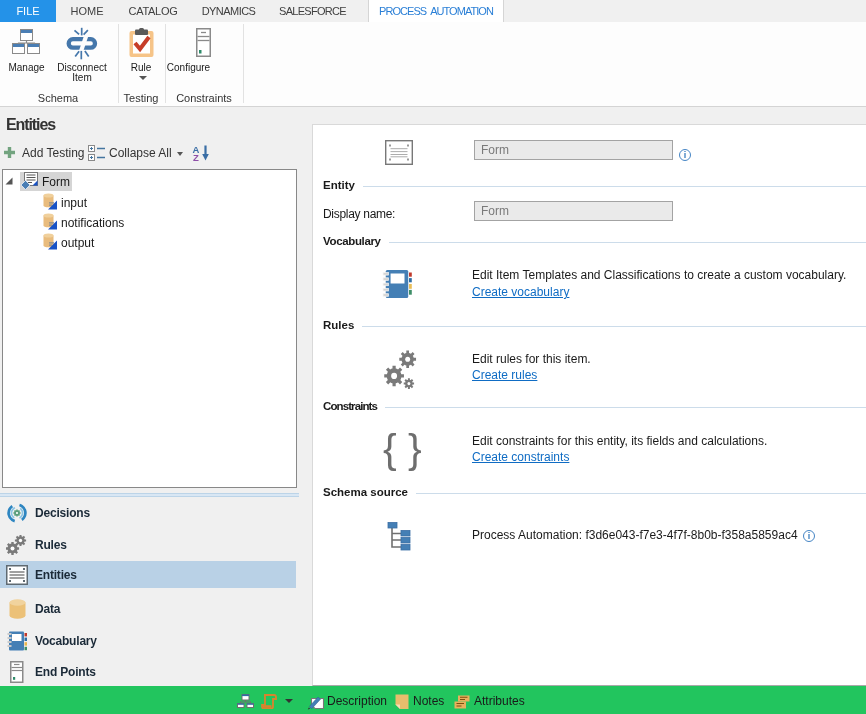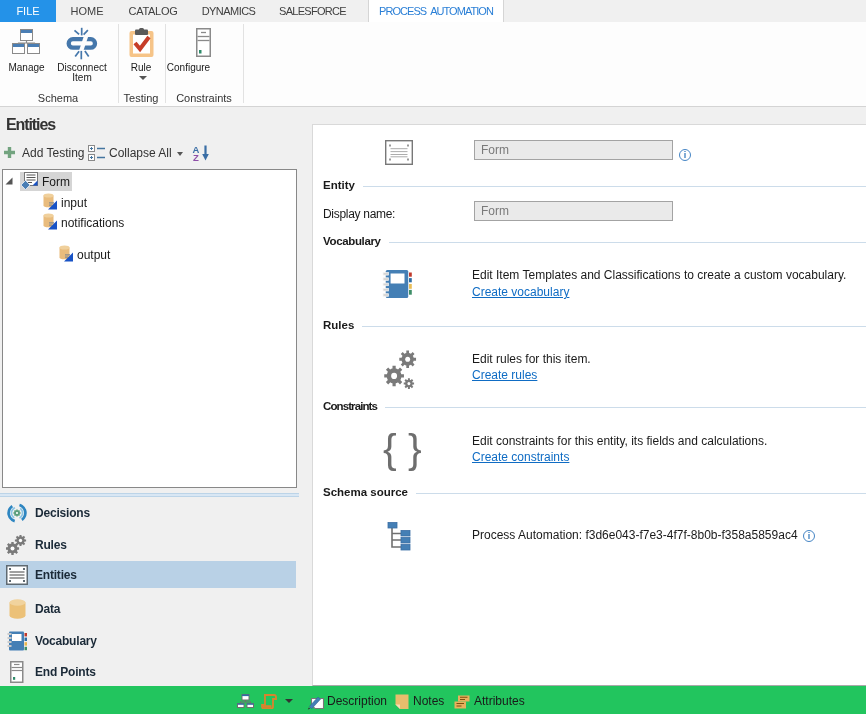--- a/index.html
+++ b/index.html
@@ -184,21 +184,21 @@
       <div class="abs" id="ic-field2" style="left:40px;top:1px;width:14px;height:17px;">
           <svg width="14" height="17" viewBox="0 0 14 17">
         <path d="M0.5 2.4 L0.5 12.3 A5 2 0 0 0 10.5 12.3 L10.5 2.4 Z" fill="#e9bc7d"></path>
         <ellipse cx="5.5" cy="2.4" rx="5" ry="2" fill="#f0d09c"></ellipse>
         <path d="M14 16.5 L14 7.5 L5 16.5 Z" fill="#1853c6"></path>
         <path d="M6 9.8 L11 9.8 M6 12.2 L9 12.2" stroke="#8a8a8a" stroke-width="1.2"></path>
       </svg>
         </div>
       <div class="abs" style="left:58px;top:1px;">notifications</div>
     </div>
-    <div class="trow" style="left:16px;top:62px;width:353px;margin-top:12px;">
+    <div class="trow" style="left:0;top:62px;width:353px;">
       <div class="abs" id="ic-field3" style="left:40px;top:1px;width:14px;height:17px;">
           <svg width="14" height="17" viewBox="0 0 14 17">
         <path d="M0.5 2.4 L0.5 12.3 A5 2 0 0 0 10.5 12.3 L10.5 2.4 Z" fill="#e9bc7d"></path>
         <ellipse cx="5.5" cy="2.4" rx="5" ry="2" fill="#f0d09c"></ellipse>
         <path d="M14 16.5 L14 7.5 L5 16.5 Z" fill="#1853c6"></path>
         <path d="M6 9.8 L11 9.8 M6 12.2 L9 12.2" stroke="#8a8a8a" stroke-width="1.2"></path>
       </svg>
         </div>
       <div class="abs" style="left:58px;top:1px;">output</div>
     </div>

